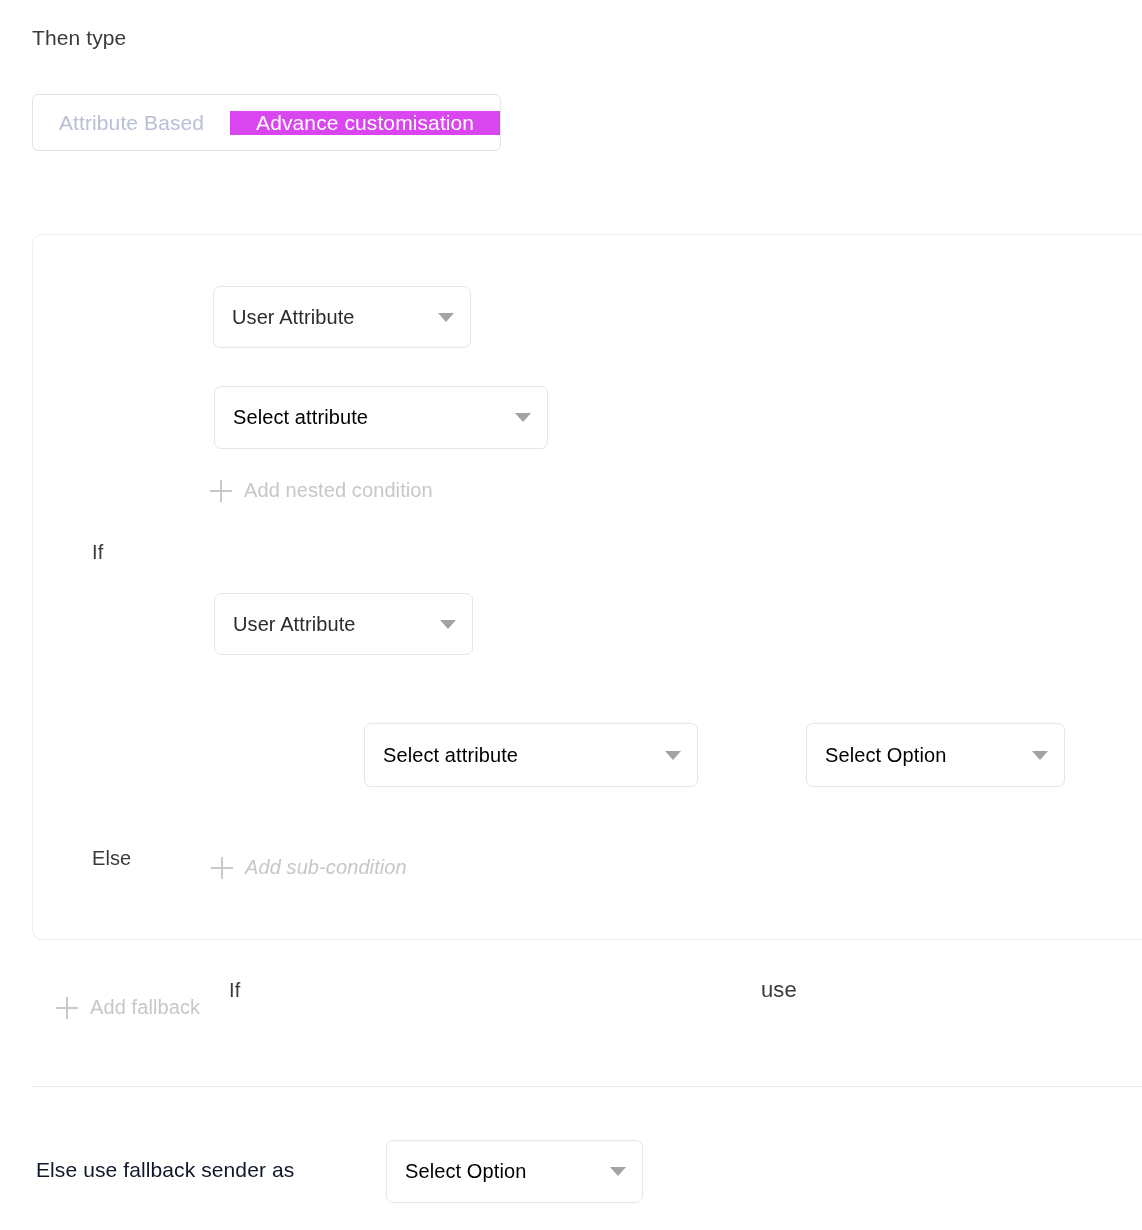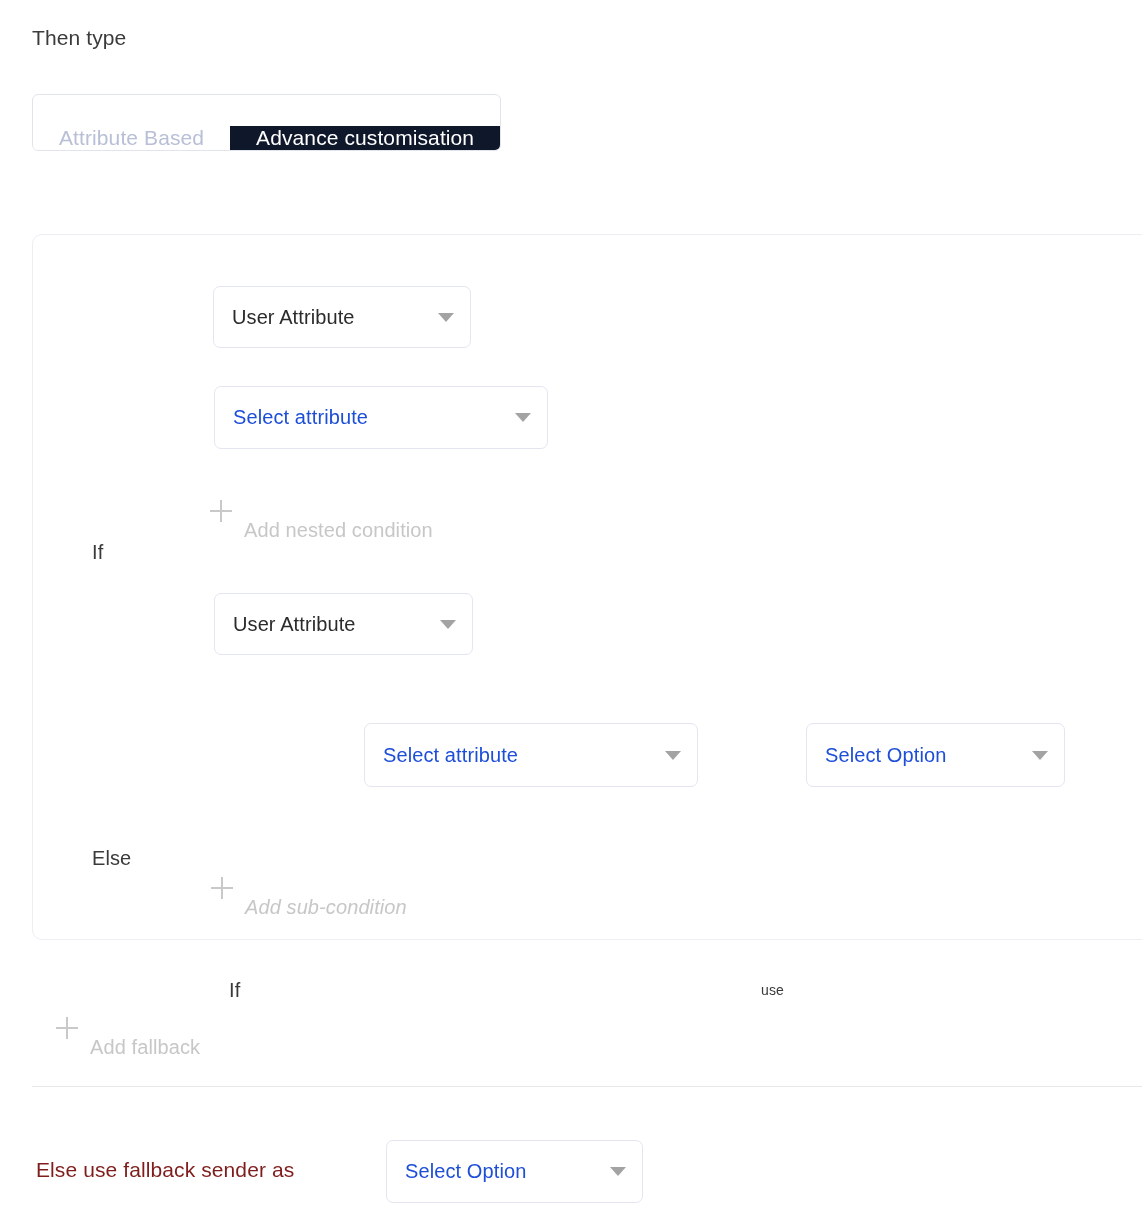--- a/index.html
+++ b/index.html
@@ -30,21 +30,21 @@
     white-space: nowrap;
   }
 
   
   .segmented {
     position: absolute;
     left: 32px;
     top: 94px;
     height: 57px;
     display: flex;
-    align-items: flex-end;
+    align-items: center;
     border-radius: 6px;
     overflow: hidden;
     border: 1px solid #e2e4ec;
     background: #ffffff;
   }
   .seg-btn {
     display: flex;
     align-items: center;
     justify-content: center;
     padding: 0 26px;
@@ -53,21 +53,21 @@
     white-space: nowrap;
     cursor: pointer;
     user-select: none;
   }
   .seg-btn.inactive {
     color: #b8bfd6;
     background: #ffffff;
   }
   .seg-btn.active {
     color: #ffffff;
-    background: #0f172a;
+    background: #d946ef;
   }
 
   
   .cond-card {
     position: absolute;
     left: 32px;
     top: 234px;
     width: 1160px;       
     height: 706px;
     border: 1px solid #eceef4;
@@ -102,21 +102,21 @@
     padding: 0 16px 0 18px;
     cursor: pointer;
     user-select: none;
   }
   .select .val {
     font-size: 20px;
     letter-spacing: 0.1px;
     white-space: nowrap;
   }
   .select .val.filled { color: #2b2b2b; }
-  .select .val.placeholder { color: #1d4ed8; }
+  .select .val.placeholder { color: #000000; }
   .caret {
     width: 0;
     height: 0;
     margin-left: 22px;
     border-left: 8px solid transparent;
     border-right: 8px solid transparent;
     border-top: 9px solid #a3a3a3;
     flex: 0 0 auto;
   }
 
@@ -149,40 +149,39 @@
   .plus-icon::after {
     top: 0; left: 50%;
     width: 2px; height: 22px;
     transform: translateX(-50%);
   }
   .addlink .lbl {
     font-size: 20px;
     color: #c7c7c7;
     letter-spacing: 0.1px;
     white-space: nowrap;
-    margin-top: 40px;
   }
 
   
   .divider {
     position: absolute;
     left: 32px;
     top: 1086px;
     width: 1160px;
     height: 1px;
     background: #e8e8e8;
   }
 
   
   .fallback-label {
     position: absolute;
     left: 36px;
     top: 1158px;
     font-size: 21px;
-    color: #7f1d1d;
+    color: #0f172a;
     letter-spacing: 0.1px;
     white-space: nowrap;
   }
 </style>
 </head>
 <body>
 
 <div class="page-title">Then type</div>
 
 <div class="segmented">
@@ -216,21 +215,21 @@
     <span class="caret"></span>
   </div>
 
   <div class="row kw" style="left:180px; top:740px; height:30px;">If</div>
 
   <div class="select" style="left:331px; top:488px; width:334px; height:64px;">
     <span class="val placeholder">Select attribute</span>
     <span class="caret"></span>
   </div>
 
-  <div class="row kw" style="left:712px; top:742px; height:26px; font-size:14px;">use</div>
+  <div class="row kw" style="left:712px; top:742px; height:26px; font-size:22px;">use</div>
 
   <div class="select" style="left:773px; top:488px; width:259px; height:64px;">
     <span class="val placeholder">Select Option</span>
     <span class="caret"></span>
   </div>
 
   <div class="addlink" style="left:178px; top:621px;font-style:italic;">
     <span class="plus-icon"></span>
     <span class="lbl">Add sub-condition</span>
   </div>

